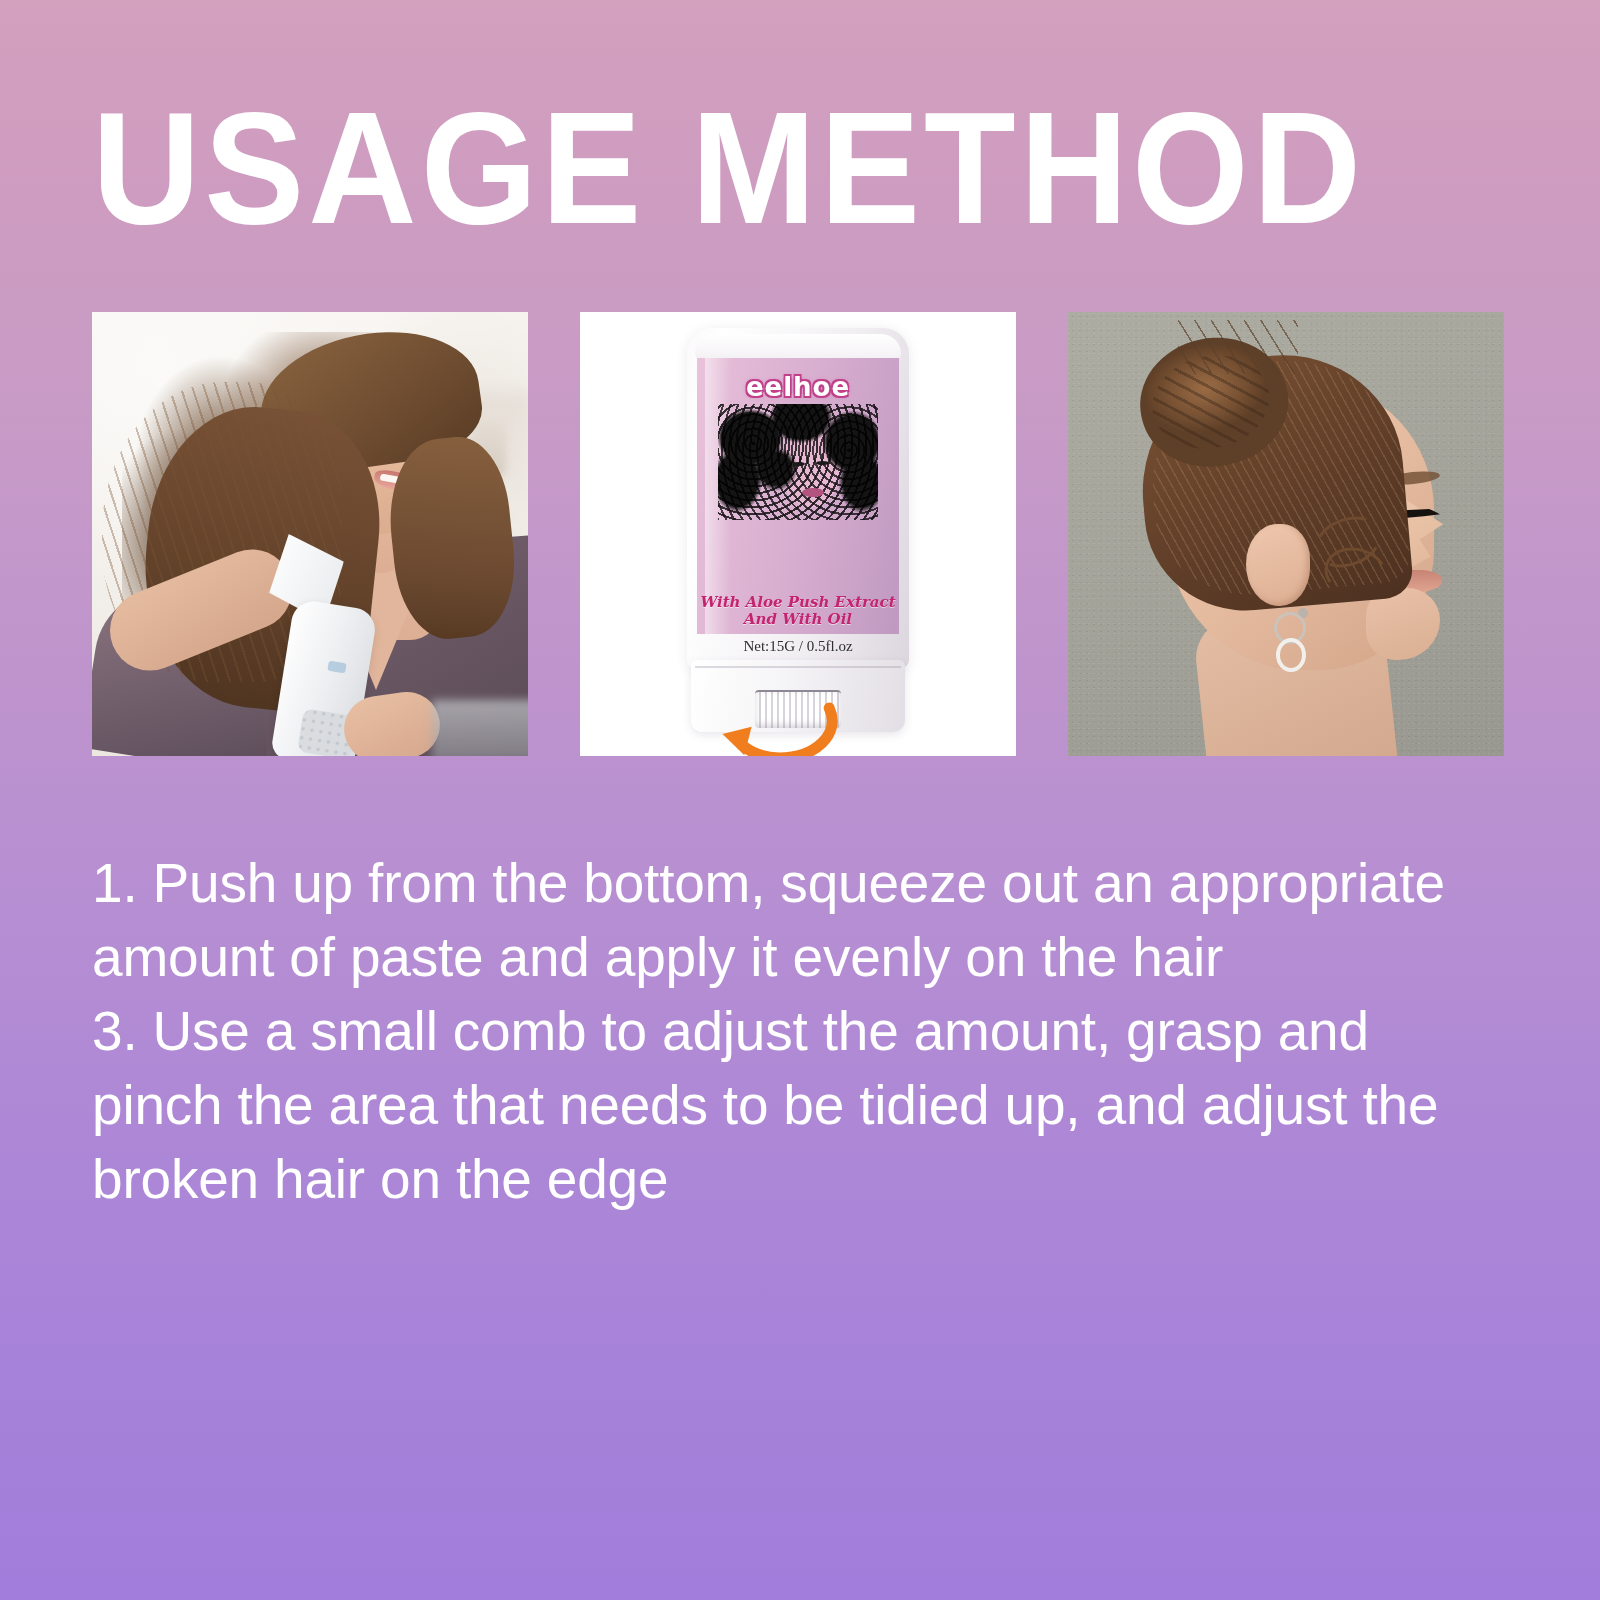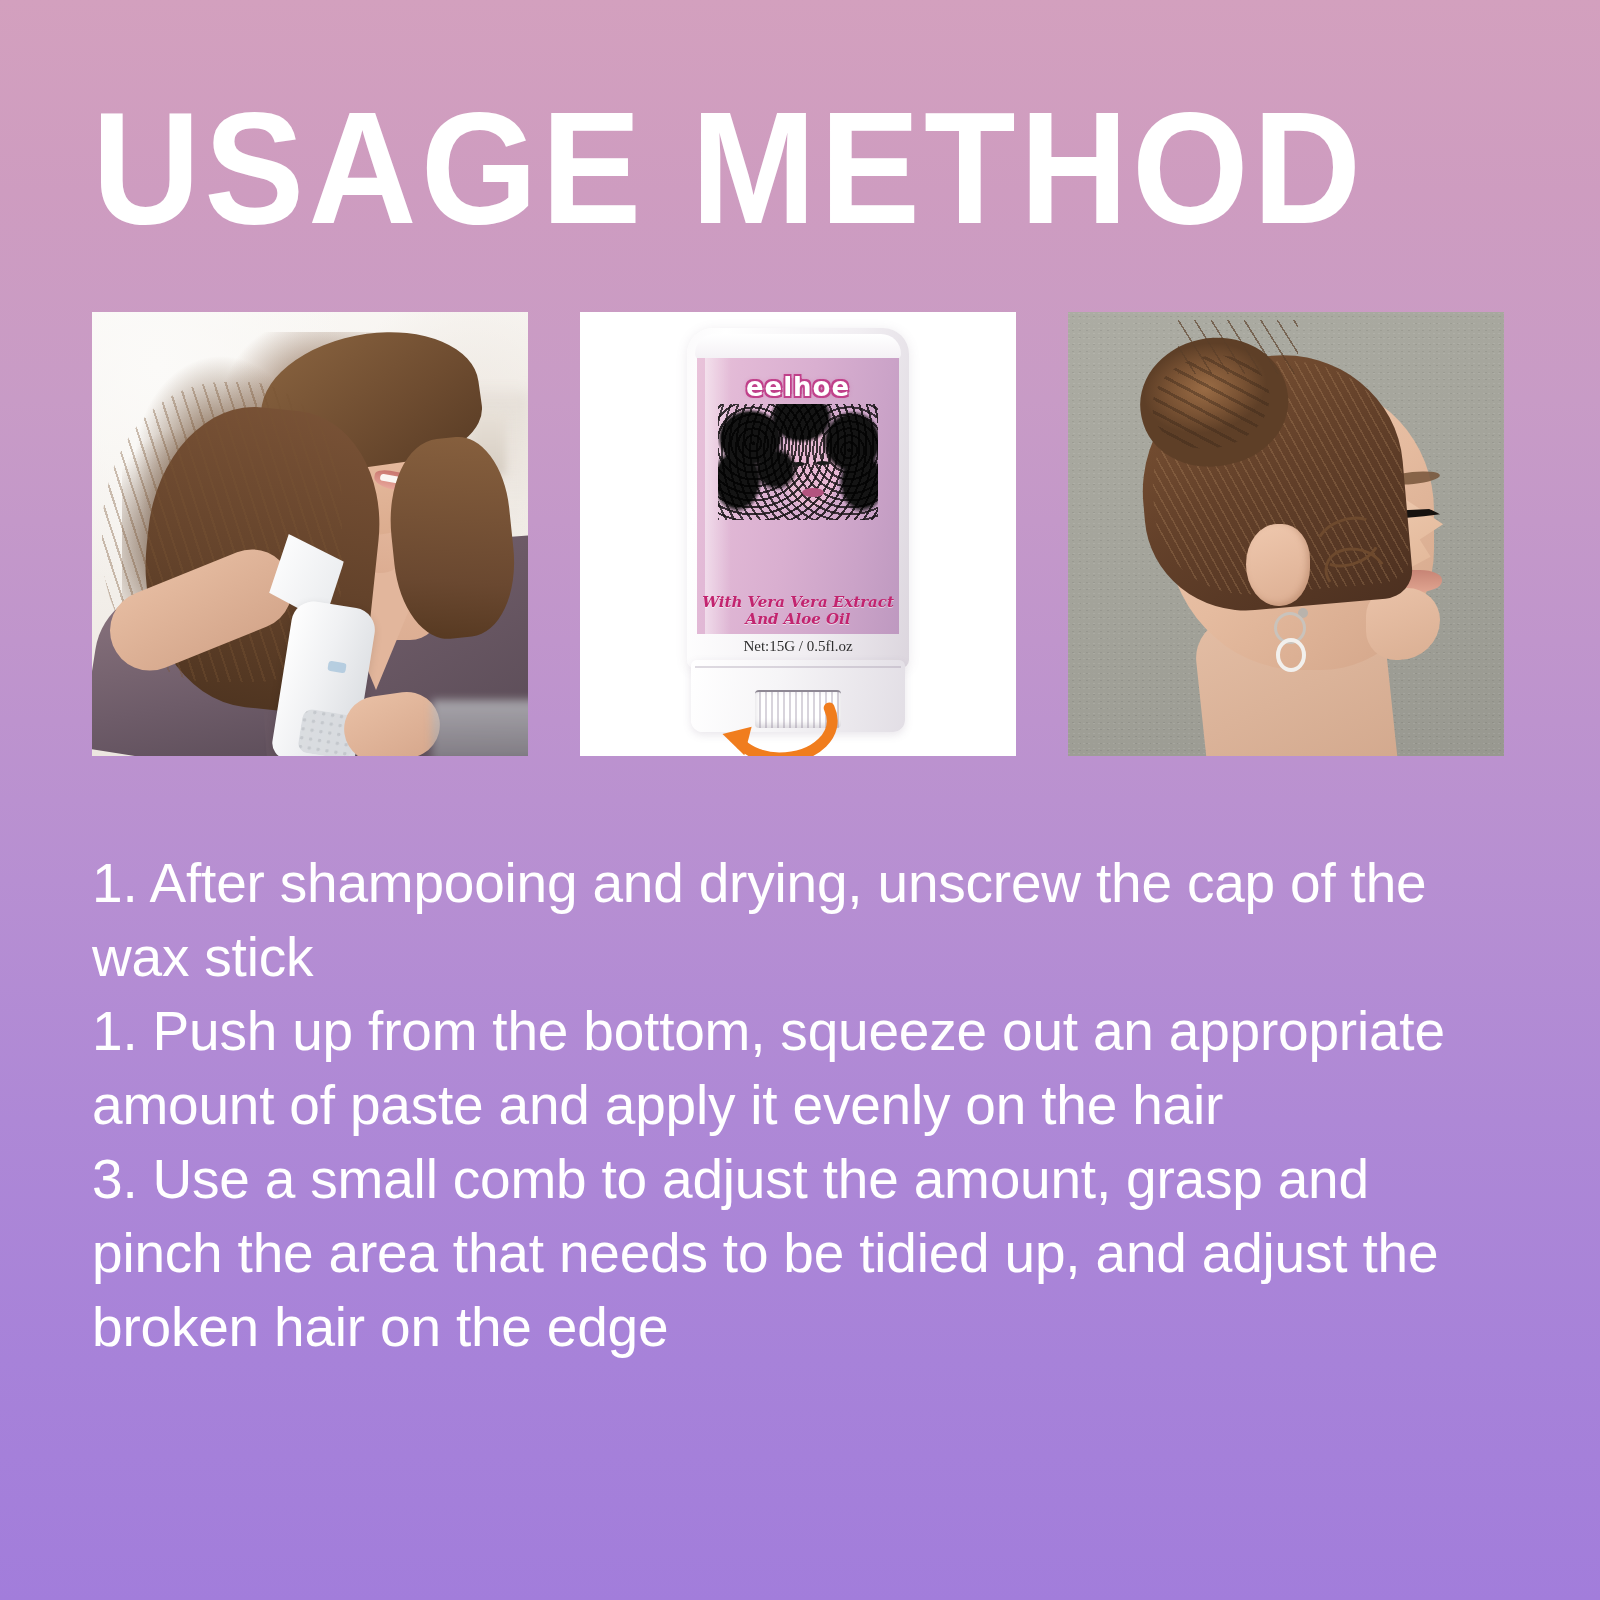--- a/index.html
+++ b/index.html
@@ -540,22 +540,22 @@
             <div class="face"></div>
             <div class="mass"></div>
             <div class="curls"></div>
             <div class="eye1"></div>
             <div class="eye2"></div>
             <div class="lips"></div>
           </div>
 
 
           <div class="subname">
-            <div>With Vera Vera Extract</div>
-            <div>And Aloe Oil</div>
+            <div>With Aloe Push Extract</div>
+            <div>And With Oil</div>
           </div>
         </div>
 
         <div class="netwt">Net:15G / 0.5fl.oz</div>
 
         <div class="stick-base"></div>
         <div class="stick-seam"></div>
         <div class="dial"></div>
 
         <svg class="arrow-svg" viewBox="0 0 140 70">
@@ -584,18 +584,17 @@
       <div class="stud"></div>
       <div class="earring-hoop"></div>
       <div class="earring-drop"></div>
       <div class="wisp1"></div>
       <div class="wisp2"></div>
     </div>
 
   </div>
 
   <div class="steps">
-    <p>1. After shampooing and drying, unscrew the cap of the wax stick</p>
     <p>1. Push up from the bottom, squeeze out an appropriate amount of paste and apply it evenly on the hair</p>
     <p>3. Use a small comb to adjust the amount, grasp and pinch the area that needs to be tidied up, and adjust the broken hair on the edge</p>
   </div>
 
 </div>
 
 </body></html>

